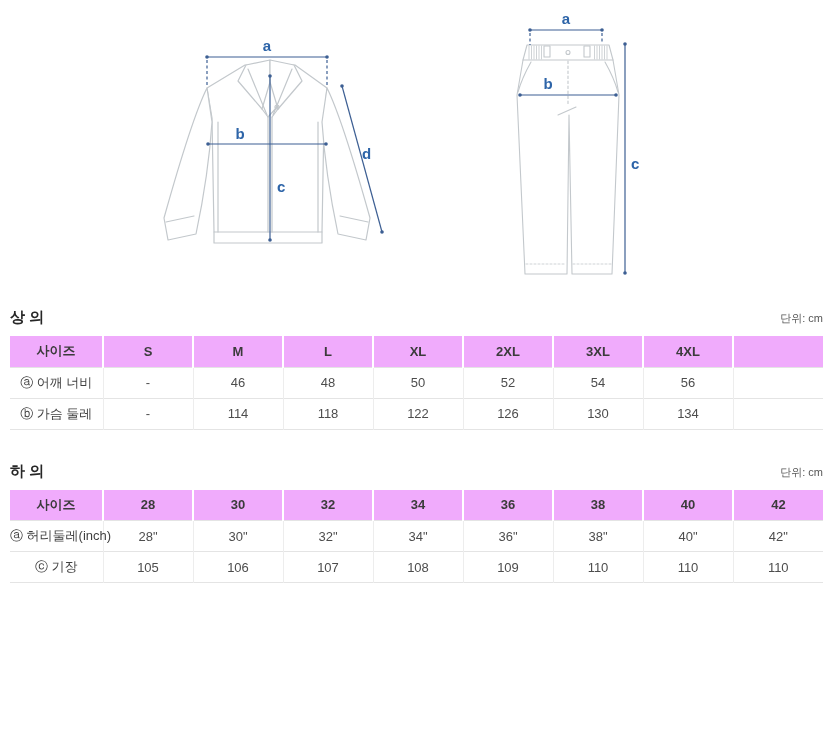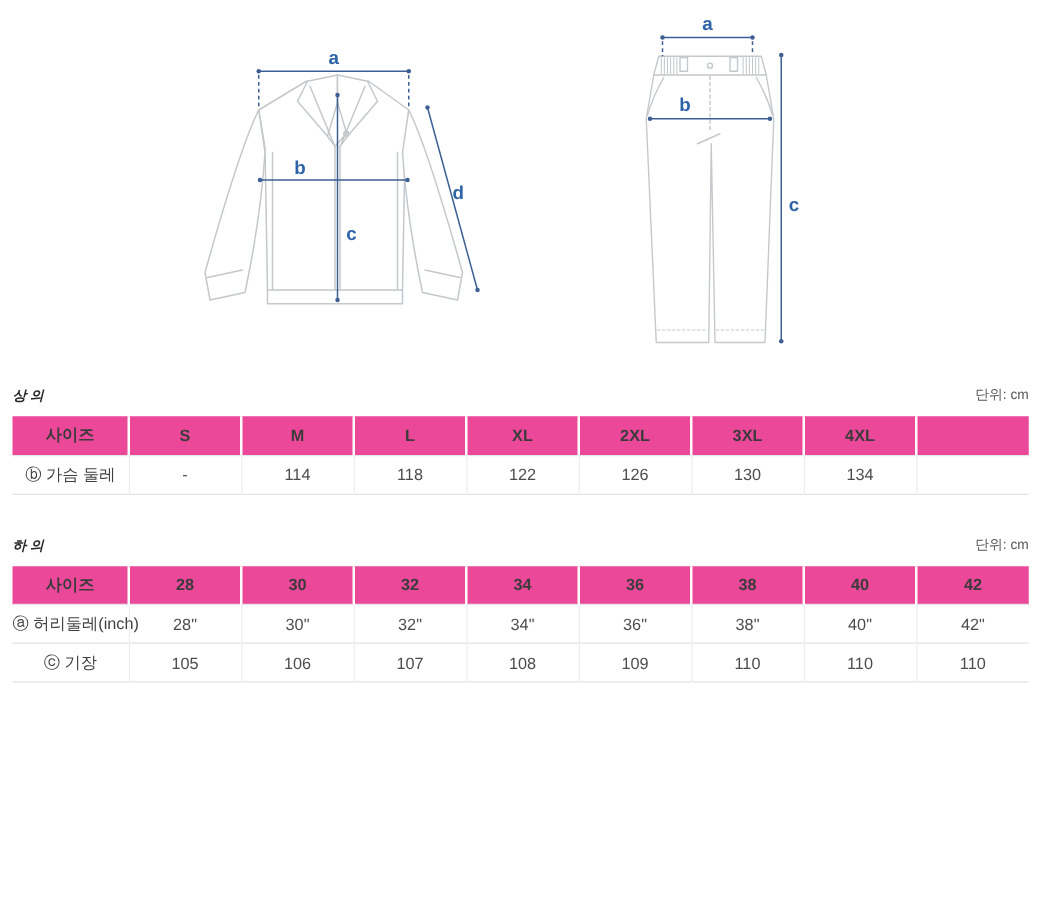--- a/index.html
+++ b/index.html
@@ -21,30 +21,30 @@
   }
 
   
   .section { padding:0 12px 0 10px; }
   .section-top { margin-top:8px; }
   .section-bottom { margin-top:32px; }
   .section-head {
     display:flex; justify-content:space-between; align-items:flex-end;
     margin-bottom:9px;
   }
-  .section-title { font-size:11px; font-weight:700; color:#262626;font-style:italic; }
+  .section-title { font-size:15px; font-weight:700; color:#262626; }
   .unit-label { font-size:11px; color:#555; padding-bottom:1px; }
 
   table.size-table {
     width:100%; border-collapse:collapse; table-layout:fixed;
     border-bottom:1px solid #e4e4e4;
   }
   table.size-table col.label-col { width:93px; }
   table.size-table thead th {
-    background:#ec4899; height:31px; font-size:13px; font-weight:600;
+    background:#f0abfc; height:31px; font-size:13px; font-weight:600;
     color:#3b3b3b; text-align:center; border-left:2px solid #fff;
   }
   table.size-table thead th:first-child { border-left:none; }
   table.size-table tbody td {
     height:31px; text-align:center; font-size:13px; color:#4d4d4d;
     border-top:1px solid #e4e4e4; border-left:1px solid #ededed;
     background:#fff; white-space:nowrap;
   }
   table.size-table tbody td:first-child { border-left:none; }
   table.size-table tbody td.row-label { color:#3f3f3f; }
@@ -158,20 +158,31 @@
             <th>L</th>
             <th>XL</th>
             <th>2XL</th>
             <th>3XL</th>
             <th>4XL</th>
             <th></th>
           </tr>
         </thead>
       <tbody>
           <tr>
+            <td class="row-label">ⓐ 어깨 너비</td>
+            <td>-</td>
+            <td>46</td>
+            <td>48</td>
+            <td>50</td>
+            <td>52</td>
+            <td>54</td>
+            <td>56</td>
+            <td></td>
+          </tr>
+          <tr>
             <td class="row-label">ⓑ 가슴 둘레</td>
             <td>-</td>
             <td>114</td>
             <td>118</td>
             <td>122</td>
             <td>126</td>
             <td>130</td>
             <td>134</td>
             <td></td>
           </tr>

